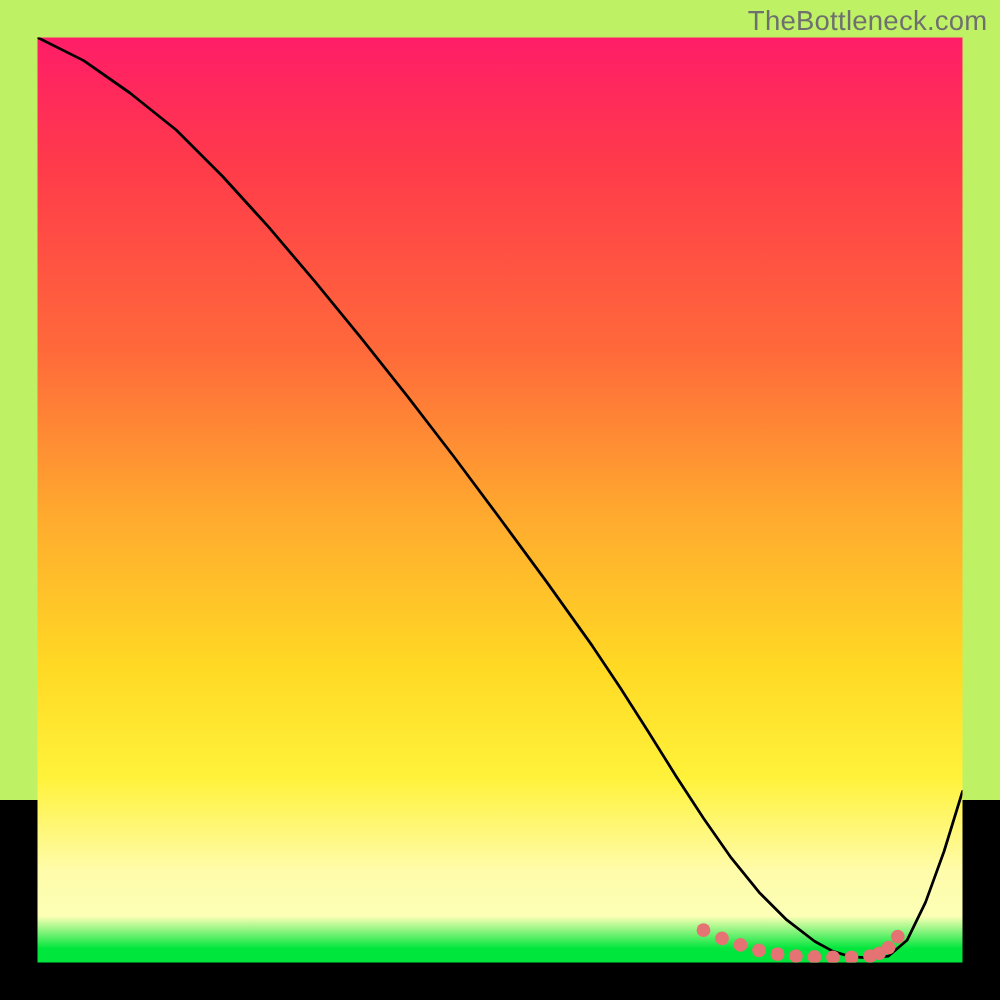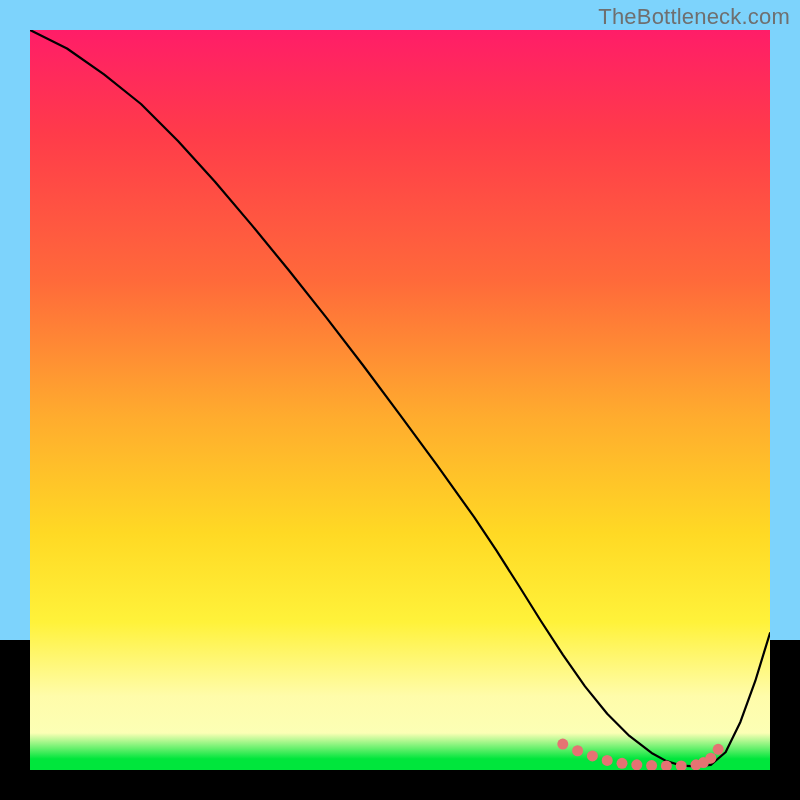--- a/index.html
+++ b/index.html
@@ -8,21 +8,21 @@
     width: 800px;
     height: 800px;
     background: #000;
     overflow: hidden;
     font-family: Arial, Helvetica, sans-serif;
   }
   .frame {
     position: relative;
     width: 800px;
     height: 640px;
-    background: #7dd3fc;
+    background: #bef264;
   }
   .plot-area {
     position: absolute;
     left: 30px;
     top: 30px;
     width: 740px;
     height: 740px;
     
     background: linear-gradient(
       to bottom,

